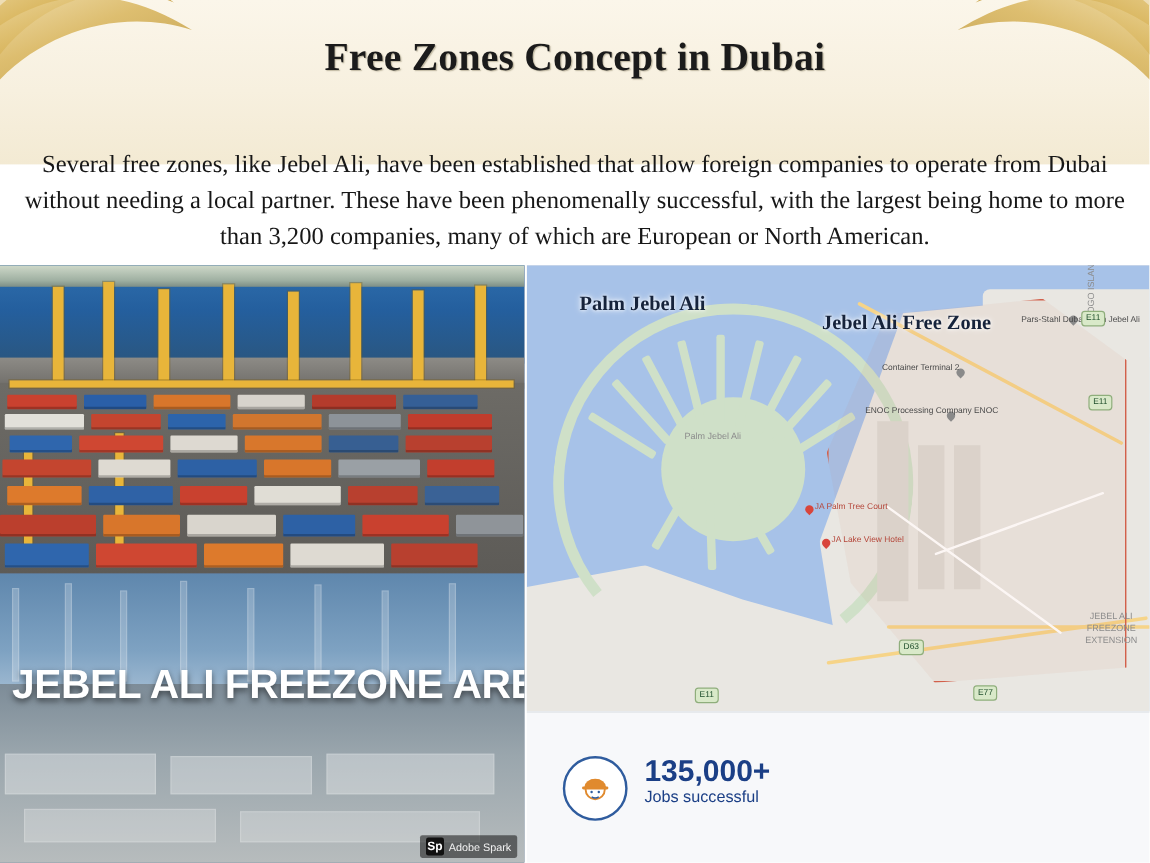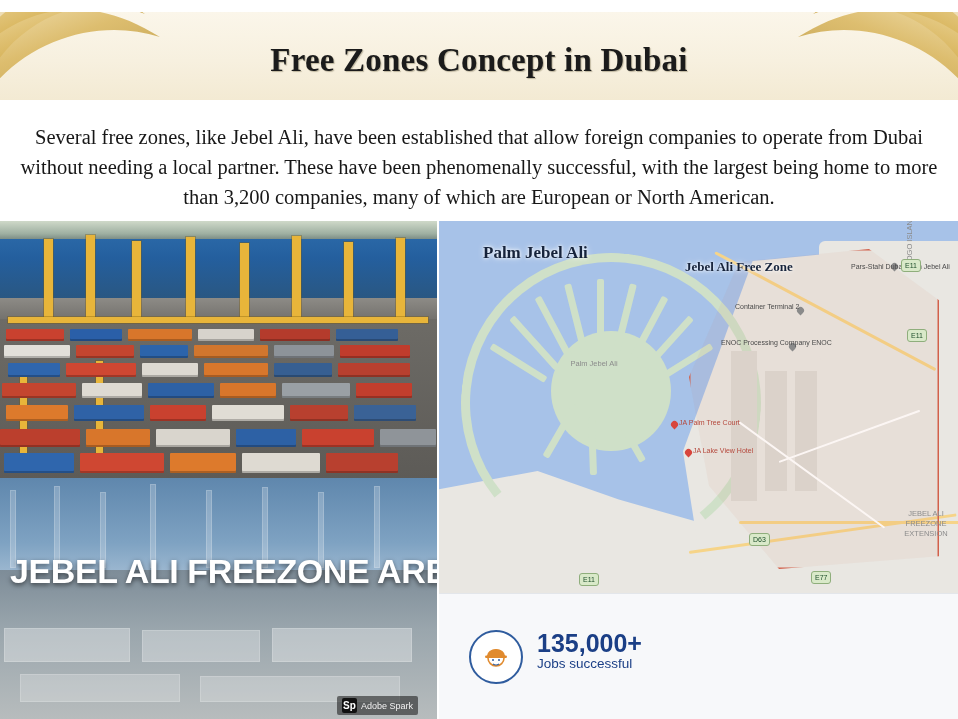--- a/index.html
+++ b/index.html
@@ -10,22 +10,22 @@
     overflow: hidden;
   }
   .slide {
     position: relative;
     width: 958px; height: 719px;
     background: #ffffff;
   }
 
   
   .header {
-    position: absolute; left: 0; top: 12px;
-    width: 958px; height: 88px;
+    position: absolute; left: 0; top: 0;
+    width: 958px; height: 137px;
     background: linear-gradient(180deg,#fbf6ea 0%, #f7f0df 55%, #f3ead3 100%);
     overflow: hidden;
   }
   .ribbon-left, .ribbon-right {
     position: absolute; top: -60px; width: 230px; height: 170px;
     pointer-events: none;
   }
   .ribbon-left { left: -30px; }
   .ribbon-right { right: -30px; }
   .ribbon-left svg, .ribbon-right svg { display:block; }
@@ -110,21 +110,21 @@
     position:absolute; left:10px; top:74px; width: 437px;
     font-family: "Liberation Sans", sans-serif;
     font-weight: bold;
     font-size: 34px;
     letter-spacing: -0.4px;
     color: #ffffff;
     text-shadow: 0 2px 5px rgba(0,0,0,.55);
     white-space: nowrap;
   }
   .spark-badge {
-    position:absolute; right: 19px; bottom: 4px;
+    position:absolute; right: 6px; bottom: 4px;
     display:flex; align-items:center; gap:4px;
     background: rgba(20,20,20,.55);
     padding: 2px 5px; border-radius: 2px;
   }
   .spark-mark {
     width:15px;height:15px;background:#111;border-radius:2px;color:#fff;
     font-family:"Liberation Sans",sans-serif;font-size:10px;font-weight:bold;
     display:flex;align-items:center;justify-content:center;
   }
   .spark-text {
@@ -382,21 +382,21 @@
       <div class="map-road" style="left:300px; top:300px; width:220px;"></div>
       <div class="map-road" style="left:250px; top:330px; width:270px; transform:rotate(-8deg); transform-origin:left center;"></div>
       <div class="map-road map-road-white" style="left:300px; top:200px; width:180px; transform:rotate(36deg); transform-origin:left center;"></div>
       <div class="map-road map-road-white" style="left:340px; top:240px; width:150px; transform:rotate(-20deg); transform-origin:left center;"></div>
 
       <div class="zone-outline" style="left:250px; top:28px; width:250px; height:320px;
            clip-path: polygon(20% 4%, 72% 0, 100% 16%, 100% 96%, 36% 100%, 8% 74%, 0 40%);
            border:none; background: rgba(210,96,75,.06); box-shadow: inset 0 0 0 1.5px #d2604b;"></div>
 
       <div class="map-label" style="left:44px; top:22px; font-size:17px;">Palm Jebel Ali</div>
-      <div class="map-label" style="left:246px; top:38px; font-size:13px;">Jebel Ali Free Zone</div>
+      <div class="map-label" style="left:246px; top:38px; font-size:17px;">Jebel Ali Free Zone</div>
 
       <div class="map-faint" style="left:100px; top:138px; width:110px;">Palm Jebel Ali</div>
       <div class="map-faint" style="left:452px; top:288px; width:70px;">JEBEL ALI FREEZONE EXTENSION</div>
       <div class="map-faint" style="left:432px; top:14px; width:78px; transform:rotate(-90deg); transform-origin:center;">LOGO ISLAND</div>
 
       <div class="poi-pin" style="left:452px; top:42px;"></div>
       <div class="map-poi" style="left:412px; top:42px;">Pars-Stahl Dubai Palm Jebel Ali</div>
 
       <div class="poi-pin" style="left:358px; top:86px;"></div>
       <div class="map-poi" style="left:296px; top:82px;">Container Terminal 2</div>

